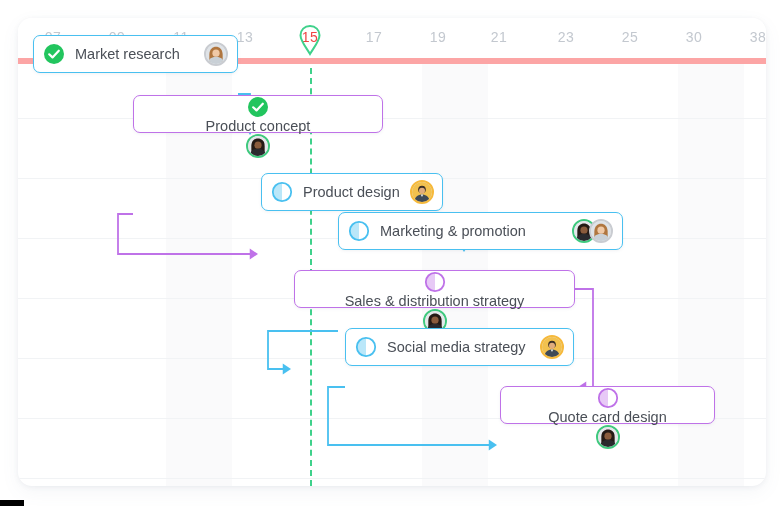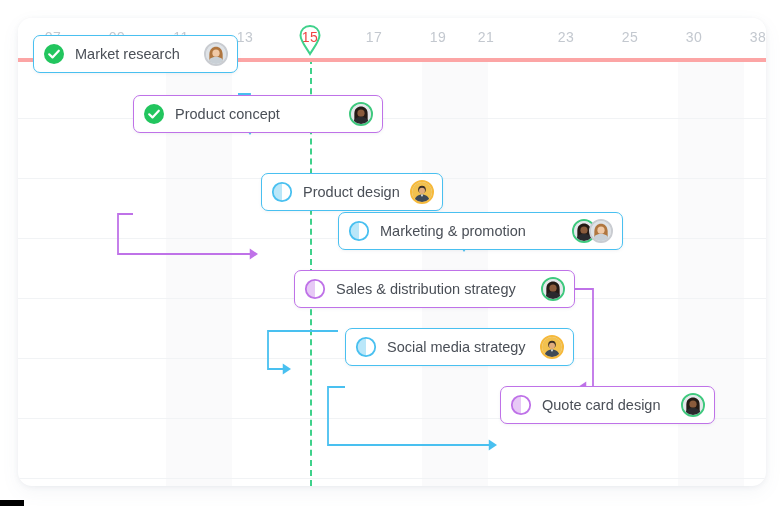--- a/index.html
+++ b/index.html
@@ -34,21 +34,21 @@
   }
 
   
   .timeline-header {
     position: absolute;
     left: 0;
     top: 0;
     width: 748px;
     height: 40px;
     background: #ffffff;
-    border-bottom: 4px solid #fca5a5;
+    border-bottom: 6px solid #fca5a5;
   }
   .tick {
     position: absolute;
     top: 11px;
     width: 40px;
     margin-left: -20px;
     text-align: center;
     font-size: 14px;
     color: #c3c8cf;
     letter-spacing: 0.5px;
@@ -111,21 +111,21 @@
     height: 38px;
     background: #ffffff;
     border: 1.5px solid #49c0f0;
     border-radius: 7px;
     display: flex;
     align-items: center;
     box-sizing: border-box;
     padding: 0 9px 0 9px;
     box-shadow: 0 1px 3px rgba(120,130,150,0.10);
   }
-  .task-bar.purple { border-color: #bf72e8; }
+  .task-bar.purple { border-color: #bf72e8; flex-direction: column; }
   .task-bar.blue   { border-color: #49c0f0; }
 
   .status-icon {
     flex: 0 0 auto;
     width: 22px;
     height: 22px;
     position: relative;
   }
   .status-icon svg { display: block; }
 
@@ -192,21 +192,21 @@
       </div>
 
     <div class="timeline-header" id="timeline-header">
         <div class="tick" style="left: 35px;">07</div>
         <div class="tick" style="left: 99px;">09</div>
         <div class="tick" style="left: 163px;">11</div>
         <div class="tick" style="left: 227px;">13</div>
         <div class="tick today-tick" style="left: 292px;">15</div>
         <div class="tick" style="left: 356px;">17</div>
         <div class="tick" style="left: 420px;">19</div>
-        <div class="tick" style="left: 468px;">21</div>
+        <div class="tick" style="left: 481px;">21</div>
         <div class="tick" style="left: 548px;">23</div>
         <div class="tick" style="left: 612px;">25</div>
         <div class="tick" style="left: 676px;">30</div>
         <div class="tick" style="left: 740px;">38</div>
       </div>
 
     <div class="today-pin" id="today-pin" style="left: 292px;">
       <svg viewBox="0 0 26 32" width="26" height="32" aria-hidden="true">
         <path d="M13 2 C7.5 2 3.5 6 3.5 11.2 C3.5 17 9.5 24 13 30 C16.5 24 22.5 17 22.5 11.2 C22.5 6 18.5 2 13 2 Z" fill="none" stroke="#3fd18b" stroke-width="2"></path>
       </svg>

